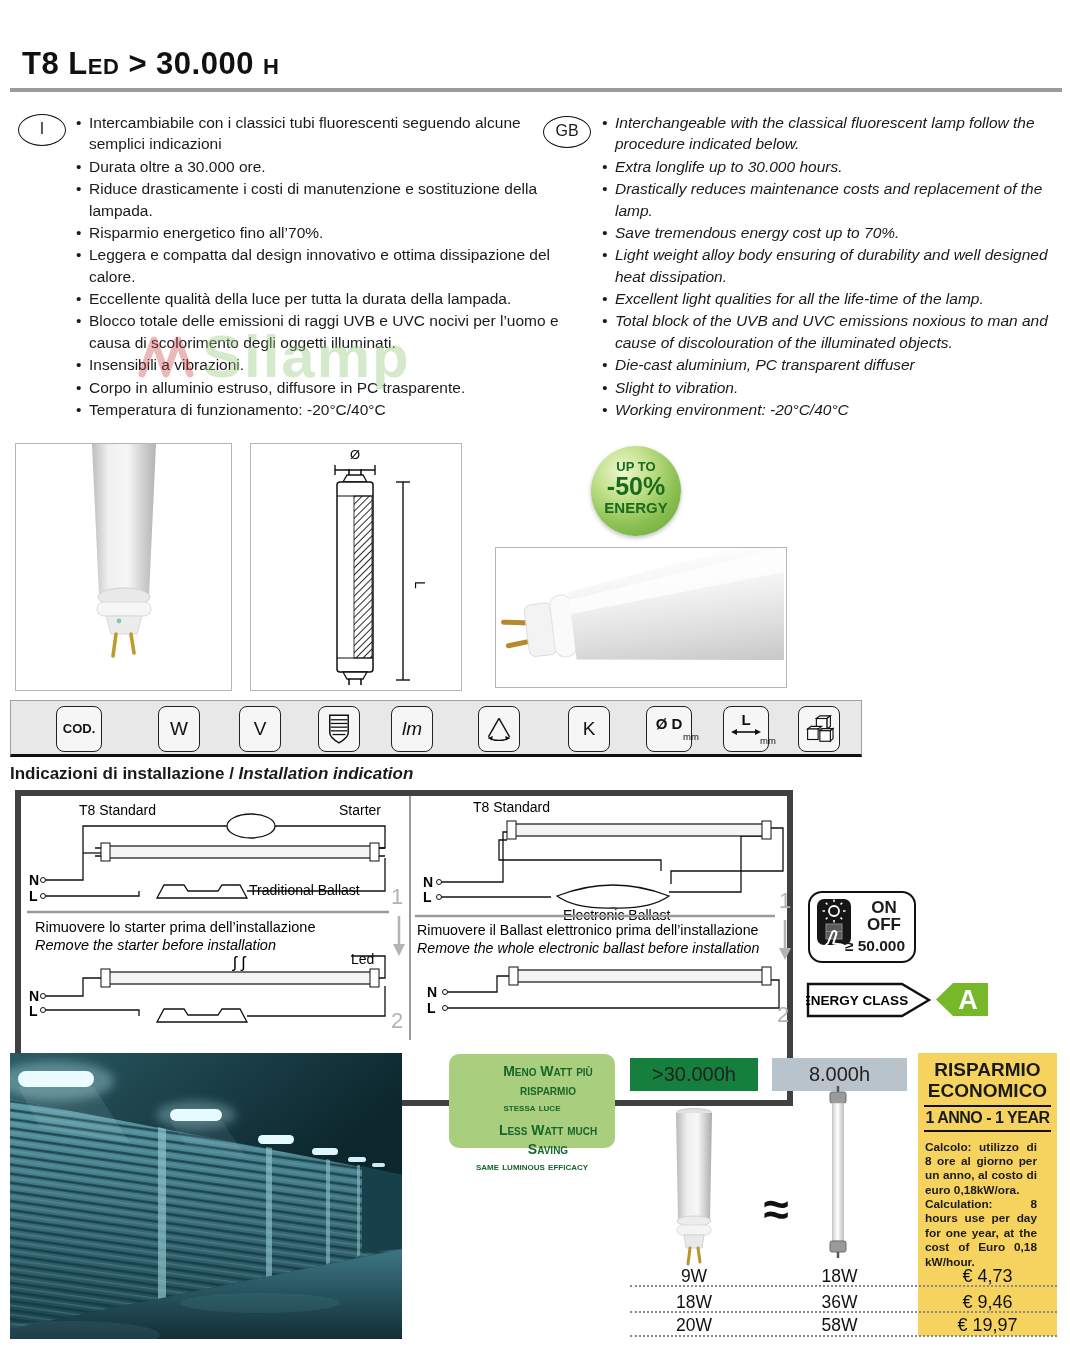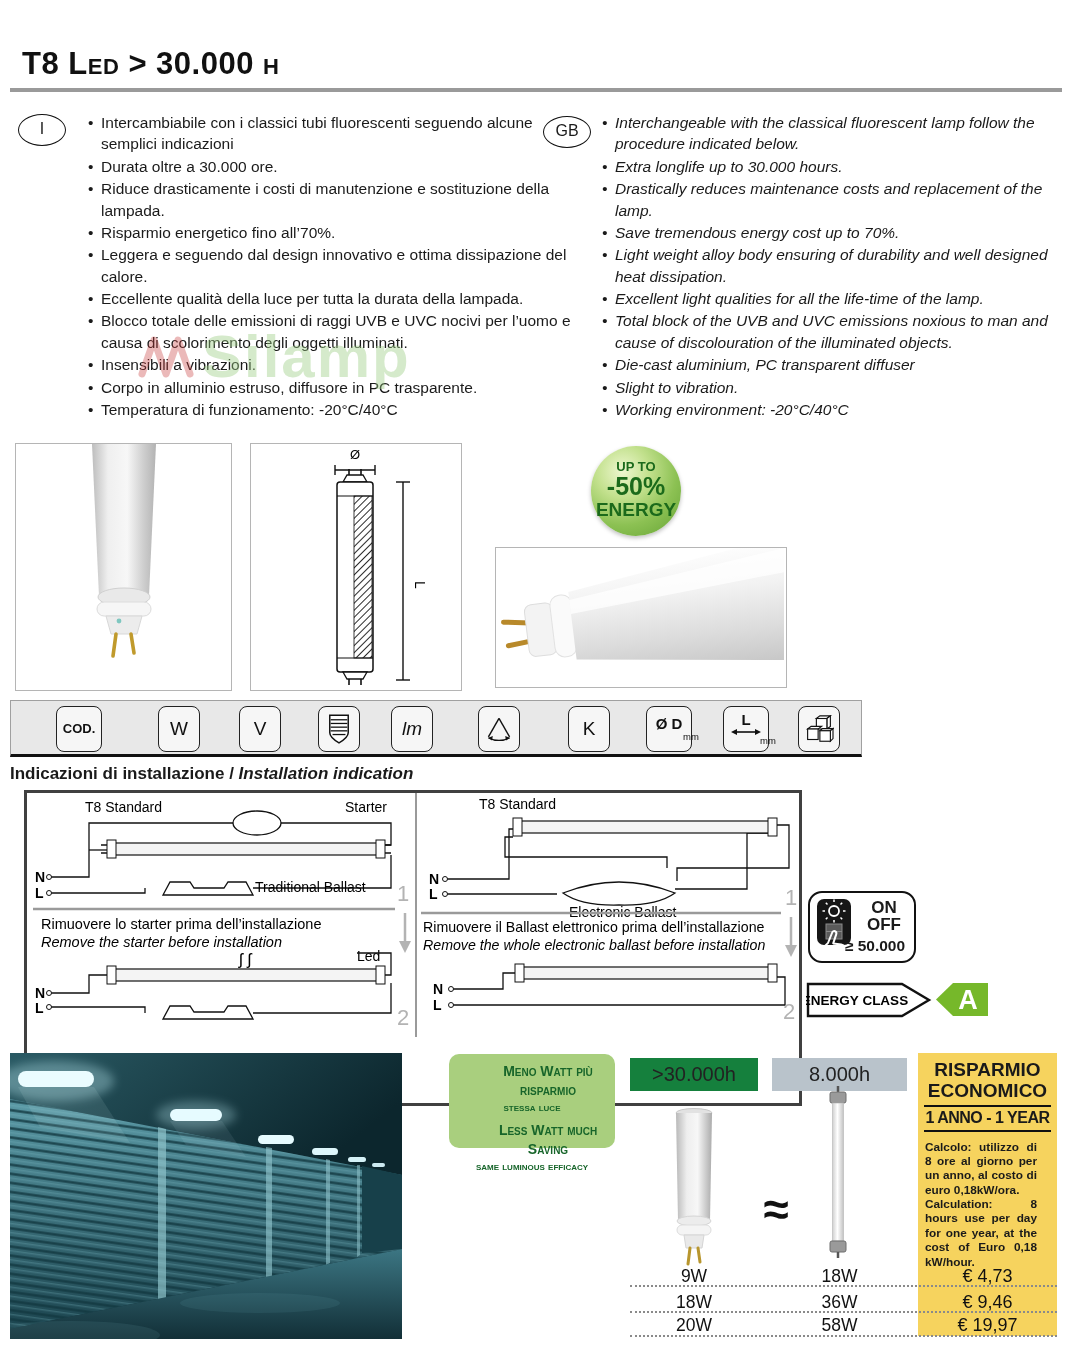--- a/index.html
+++ b/index.html
@@ -8,45 +8,45 @@
   .abs{position:absolute;}
   
   .title{left:22px;top:46px;font-size:31px;font-weight:bold;font-variant:small-caps;letter-spacing:.5px;color:#111;}
   .rule{left:10px;top:88px;width:1052px;height:4px;background:#9a9a9a;}
   
   .oval{width:46px;height:30px;border:1.6px solid #111;border-radius:50%;text-align:center;line-height:28px;font-size:16px;background:#fff;}
   
   ul.bullets{margin:0;padding:0;list-style:none;font-size:15.5px;line-height:1.38;}
   ul.bullets li{padding-left:13px;position:relative;margin-bottom:1px;}
   ul.bullets li::before{content:"•";position:absolute;left:0;top:0;}
-  .it-list{left:88px;top:112px;width:492px;}
+  .it-list{left:76px;top:112px;width:492px;}
   .gb-list{left:602px;top:112px;width:458px;font-style:italic;}
   
   .watermark{left:138px;top:316px;width:320px;height:80px;opacity:.55;pointer-events:none;display:flex;align-items:center;}
   .watermark .wm-text{font-size:60px;font-weight:bold;color:rgba(152,203,128,.75);letter-spacing:2px;}
   
   .mediabox{border:1px solid #b5b5b5;background:#fff;}
   .box1{left:15px;top:443px;width:215px;height:246px;}
   .box2{left:250px;top:443px;width:210px;height:246px;}
   .box3{left:495px;top:547px;width:290px;height:139px;}
   .ebadge{left:591px;top:446px;width:90px;height:90px;border-radius:50%;
     background:radial-gradient(circle at 35% 28%,#eef7d0 0%,#c3e18e 30%,#8cc153 62%,#63a233 100%);
     text-align:center;color:#1b6a1b;font-weight:bold;box-shadow:0 2px 4px rgba(0,0,0,.25);}
   .ebadge .l1{font-size:13px;margin-top:13px;}
   .ebadge .l2{font-size:25px;line-height:1;}
-  .ebadge .l3{font-size:19px;}
+  .ebadge .l3{font-size:15px;}
   
   .strip{left:10px;top:700px;width:852px;height:57px;background:#e8e8e8;border:1px solid #a0a0a0;border-bottom:3px solid #111;box-sizing:border-box;}
   .cell{position:absolute;top:5px;width:40px;height:44px;border:1.6px solid #222;border-radius:8px;background:#f6f6f6;display:flex;flex-direction:column;align-items:center;justify-content:center;font-size:19px;color:#111;}
   .cell .sub{font-size:9.5px;line-height:1;padding-left:44px;}
   .cell .main-sm{font-size:15px;line-height:1.05;}
   .cell.wide{width:44px;}
   
   .inst-heading{left:10px;top:764px;font-size:17px;font-weight:bold;}
-  .panel{left:24px;top:790px;width:778px;height:316px;border:3px solid #404040;box-sizing:border-box;}
+  .panel{left:15px;top:790px;width:778px;height:316px;border:6px solid #404040;box-sizing:border-box;}
   .half{position:absolute;top:0;height:244px;}
   .half.left{left:0;width:388px;}
   .half.right{left:388px;width:386px;border-left:2px solid #9a9a9a;}
   
   .onoff{left:808px;top:891px;width:108px;height:72px;border:2.5px solid #111;border-radius:14px;background:#fff;box-sizing:border-box;}
   .onoff .on,.onoff .off{position:absolute;left:48px;width:52px;text-align:center;font-weight:bold;font-size:17px;line-height:1.0;}
   .onoff .on{top:6px;} .onoff .off{top:23px;}
   .onoff .cyc{position:absolute;left:26px;top:44px;width:78px;font-weight:bold;font-size:15.5px;text-align:center;}
   
   .promo{left:449px;top:1054px;width:166px;height:94px;background:#a9cf7e;border-radius:10px;text-align:center;color:#17652a;font-weight:bold;font-variant:small-caps;padding-top:8px;box-sizing:border-box;line-height:1.35;}
@@ -76,21 +76,21 @@
   <div class="abs rule"></div>
 
   <div class="abs oval" style="left:18px;top:114px;">I</div>
   <div class="abs oval" style="left:543px;top:116px;">GB</div>
 
   <ul class="abs bullets it-list">
     <li>Intercambiabile con i classici tubi fluorescenti seguendo alcune semplici indicazioni</li>
     <li>Durata oltre a 30.000 ore.</li>
     <li>Riduce drasticamente i costi di manutenzione e sostituzione della lampada.</li>
     <li>Risparmio energetico fino all’70%.</li>
-    <li>Leggera e seguendo dal design innovativo e ottima dissipazione del calore.</li>
+    <li>Leggera e compatta dal design innovativo e ottima dissipazione del calore.</li>
     <li>Eccellente qualità della luce per tutta la durata della lampada.</li>
     <li>Blocco totale delle emissioni di raggi UVB e UVC nocivi per l’uomo e causa di scolorimento degli oggetti illuminati.</li>
     <li>Insensibili a vibrazioni.</li>
     <li>Corpo in alluminio estruso, diffusore in PC trasparente.</li>
     <li>Temperatura di funzionamento: -20°C/40°C</li>
   </ul>
 
   <ul class="abs bullets gb-list">
     <li>Interchangeable with the classical fluorescent lamp follow the procedure indicated below.</li>
     <li>Extra longlife up to 30.000 hours.</li>

